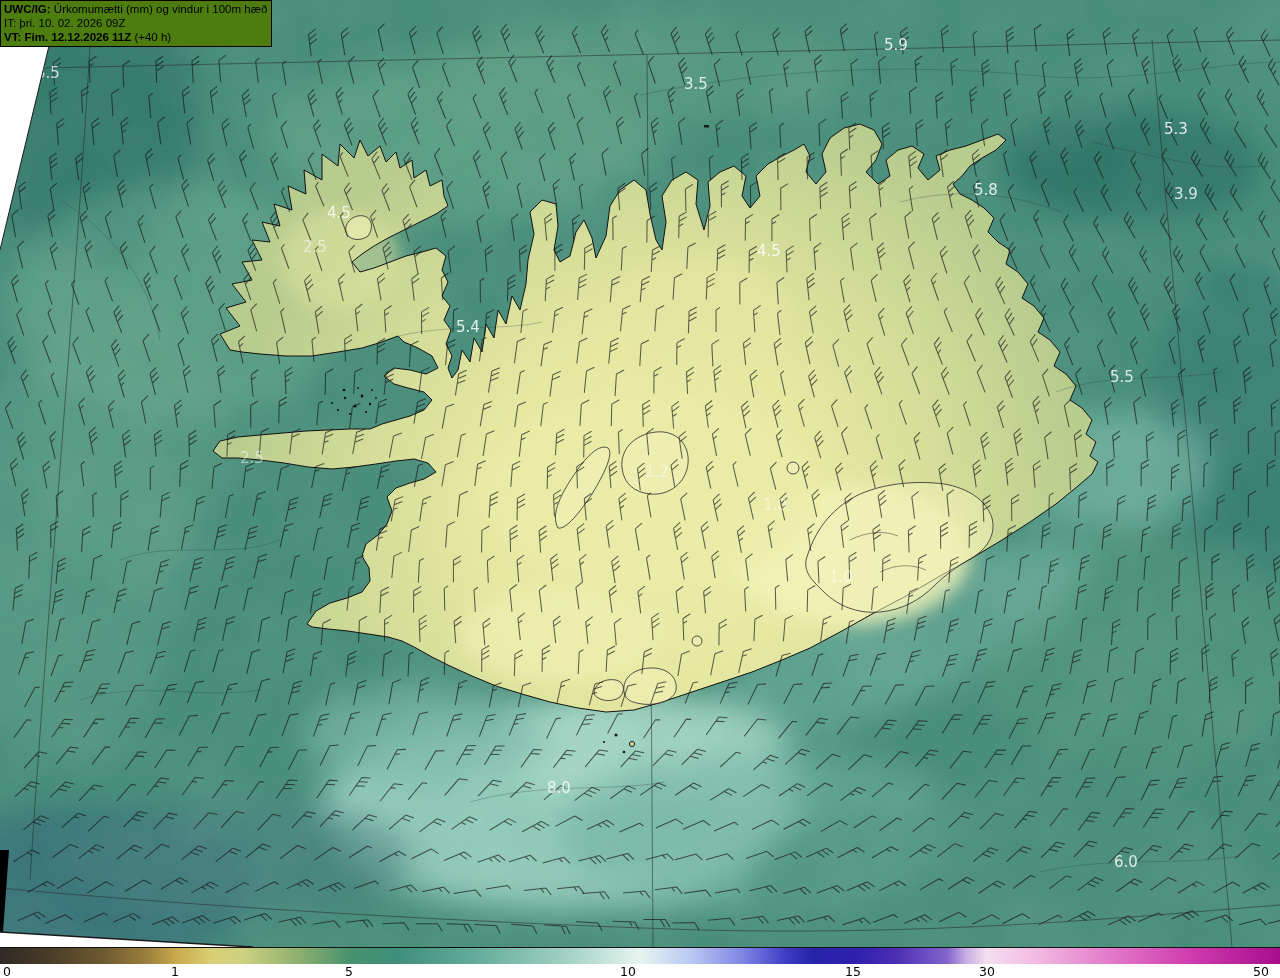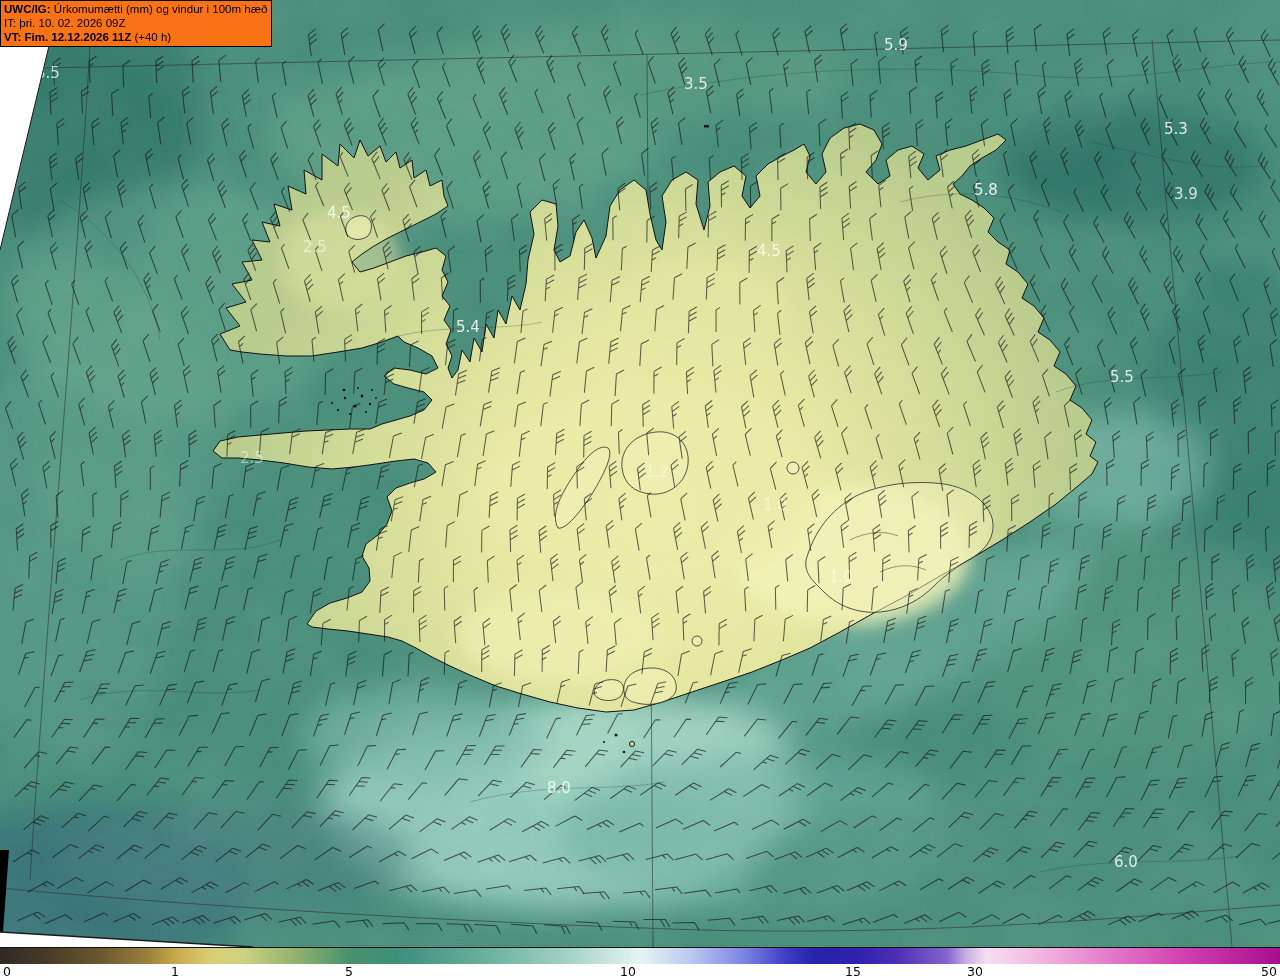--- a/index.html
+++ b/index.html
@@ -1,18 +1,18 @@
 <!DOCTYPE html>
 <html><head>
 <meta charset="utf-8">
 <style>
   html,body{margin:0;padding:0;background:#000;}
   #app{position:relative;width:1280px;height:978px;overflow:hidden;background:#fff;font-family:"DejaVu Sans",sans-serif;}
   #mapsvg{position:absolute;left:0;top:0;}
-  .titlebox{position:absolute;left:0;top:0;background:#f97316;border:1px solid #000;padding:1px 4px 2px 3px;font-size:11.5px;line-height:14px;color:#000;white-space:nowrap;font-family:"Liberation Sans",sans-serif;}
+  .titlebox{position:absolute;left:0;top:0;background:#4d7c0f;border:1px solid #000;padding:1px 4px 2px 3px;font-size:11.5px;line-height:14px;color:#000;white-space:nowrap;font-family:"Liberation Sans",sans-serif;}
   .titlebox b{font-weight:bold;}
   .colorbar{position:absolute;left:0;top:947px;width:1280px;height:31px;background:#fff;}
   .cb-bar{position:absolute;left:0;top:0;width:1280px;height:17px;border-top:1px solid #111;box-sizing:border-box;}
   .cb-ticks{position:absolute;left:0;top:17px;width:1280px;height:14px;background:#fff;}
   .cb-tick{position:absolute;top:0;font-size:12.5px;color:#000;font-family:"DejaVu Sans",sans-serif;}
 </style>
 </head>
 <body>
 
 <div id="app">
@@ -1306,17 +1306,17 @@
 </div>
 
 <div class="colorbar">
   <div class="cb-bar" id="cb-bar" style="background: linear-gradient(to right, rgb(48, 43, 37) 0%, rgb(71, 58, 39) 3.5%, rgb(109, 89, 48) 8%, rgb(154, 127, 60) 11.5%, rgb(199, 169, 75) 13.7%, rgb(217, 206, 116) 16.5%, rgb(205, 209, 128) 19%, rgb(147, 178, 111) 23%, rgb(72, 146, 110) 27.3%, rgb(61, 143, 123) 31%, rgb(99, 171, 153) 37%, rgb(159, 208, 194) 44%, rgb(230, 245, 241) 50%, rgb(185, 200, 242) 54%, rgb(126, 134, 228) 58%, rgb(60, 60, 196) 61.5%, rgb(37, 37, 169) 63.5%, rgb(48, 32, 174) 67%, rgb(76, 46, 180) 70%, rgb(131, 101, 205) 74%, rgb(201, 174, 226) 75.5%, rgb(245, 223, 240) 77.1%, rgb(242, 185, 226) 81%, rgb(226, 119, 200) 87%, rgb(207, 60, 174) 93%, rgb(166, 14, 142) 100%);"></div>
   <div class="cb-ticks" id="cb-ticks">
         <div class="cb-tick" style="left: 3px;">0</div>
         <div class="cb-tick" style="left: 155px; width: 40px; text-align: center;">1</div>
         <div class="cb-tick" style="left: 329px; width: 40px; text-align: center;">5</div>
         <div class="cb-tick" style="left: 620px; width: 40px; text-align: left;">10</div>
         <div class="cb-tick" style="left: 833px; width: 40px; text-align: center;">15</div>
-        <div class="cb-tick" style="left: 967px; width: 40px; ">30</div>
-        <div class="cb-tick" style="left: 1253px; width: 24px; text-align: right;">50</div>
+        <div class="cb-tick" style="left: 967px; width: 40px; text-align: center;">30</div>
+        <div class="cb-tick" style="left: 1253px; width: 24px; ">50</div>
       </div>
 </div>
 </div>
 
 </body></html>

